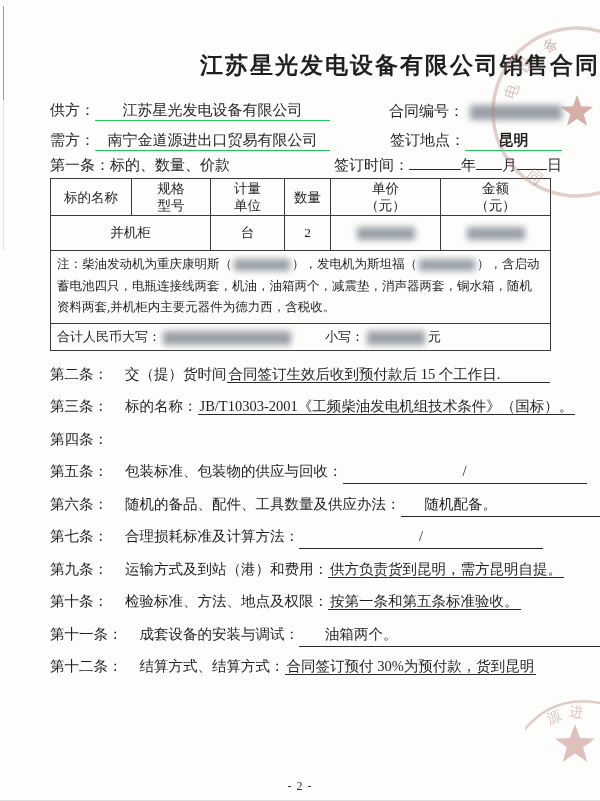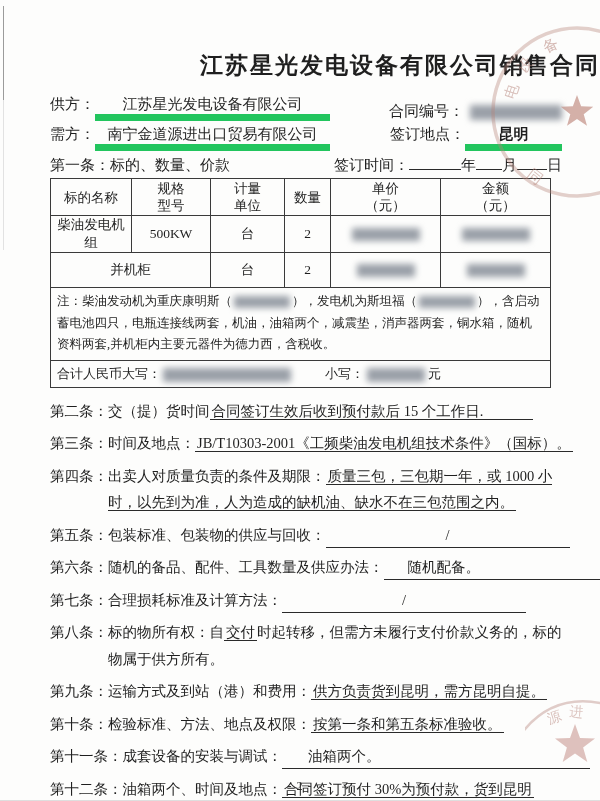--- a/index.html
+++ b/index.html
@@ -15,21 +15,21 @@
 
   .title{
     margin:50px 0 0 0;text-align:right;font-size:23px;font-weight:bold;
     letter-spacing:2px;
   }
   .hdr{padding:10px 38px 0 50px;}
   .hdr-row{display:flex;justify-content:space-between;align-items:flex-end;height:30px;font-size:15px;}
   .hdr-row.r3{height:24px;}
   .hdr-left{white-space:nowrap;}
   .hdr-right{white-space:nowrap;}
-  .fill{display:inline-block;border-bottom:7px solid #22c55e;text-align:center;line-height:19px;}
+  .fill{display:inline-block;border-bottom:1px solid #22c55e;text-align:center;line-height:19px;}
   .fill-supplier,.fill-buyer{width:235px;}
   .fill-place{width:97px;font-weight:bold;}
   .blank{display:inline-block;border-bottom:1px solid #2a2a2a;height:15px;vertical-align:baseline;}
   .bl-year{width:52px}.bl-month{width:26px}.bl-day{width:30px}
 
   .blur{display:inline-block;background:#9aa0a8;filter:blur(3px);border-radius:1px;vertical-align:middle;}
   .b-contract{width:92px;height:15px;margin-left:6px;}
   .b-cell{width:68px;height:13px;}
   .b-cell2{width:58px;height:13px;}
   .b-note{width:56px;height:12px;margin:0 2px;}
@@ -44,21 +44,21 @@
   table.goods th{height:36px;line-height:17px;}
   td.rcell{height:34px;}
   .note-cell{font-size:12.5px;line-height:21.5px;text-align:left !important;padding:3px 6px 4px 6px !important;height:58px;word-break:break-all;}
   .total-cell{font-size:13px;font-weight:bold;text-align:left !important;padding:4px 6px !important;height:18px;}
   .total-gap{display:inline-block;width:26px;}
 
   .clauses{padding:10px 38px 0 50px;font-size:14.5px;}
   .clause{display:flex;line-height:26.5px;margin-bottom:6px;}
   .clabel{flex:none;white-space:nowrap;}
   .cbody{flex:1;word-break:break-all;}
-  .clause.oneline .cbody{white-space:nowrap;}
+  .clause.oneline .cbody{white-space:nowrap;margin-left:17px;}
   .ul{text-decoration:none;border-bottom:1px solid #2a2a2a;padding:0 2px;}
   .ul-ext{padding-right:50px;}
   .ul-slash{display:inline-block;min-width:240px;text-align:center;line-height:24px;}
   .ul-w240{display:inline-block;min-width:230px;text-align:left;padding-left:24px;line-height:24px;}
   .ul-w290{display:inline-block;min-width:280px;text-align:left;padding-left:26px;line-height:24px;}
 
   .pagenum{position:absolute;left:0;right:0;bottom:7px;text-align:center;font-size:12px;letter-spacing:1px;color:#2a2a2a;}
 
   .stamp-top{position:absolute;top:8px;right:0;width:112px;height:210px;pointer-events:none;}
   .stamp-bottom{position:absolute;bottom:0;right:0;width:75px;height:125px;pointer-events:none;}
@@ -117,28 +117,20 @@
       <th>
             <div>单价</div>
             <div>（元）</div>
           </th>
       <th>
             <div>金额</div>
             <div>（元）</div>
           </th>
     </tr>
     <tr>
-      <td class="rcell">柴油发电机组</td>
-      <td class="rcell">500KW</td>
-      <td class="rcell">台</td>
-      <td class="rcell">2</td>
-      <td class="rcell"><span class="blur b-cell"></span></td>
-      <td class="rcell"><span class="blur b-cell"></span></td>
-    </tr>
-    <tr>
       <td class="rcell" colspan="2">并机柜</td>
       <td class="rcell">台</td>
       <td class="rcell">2</td>
       <td class="rcell"><span class="blur b-cell2"></span></td>
       <td class="rcell"><span class="blur b-cell2"></span></td>
     </tr>
     <tr>
       <td class="note-cell" colspan="6"><span>注：柴油发动机为重庆康明斯（</span><span class="blur b-note"></span><span>），发电机为斯坦福（</span><span class="blur b-note"></span><span>），含启动蓄电池四只，电瓶连接线两套，机油，油箱两个，减震垫，消声器两套，铜水箱，随机资料两套,并机柜内主要元器件为德力西，含税收。</span></td>
     </tr>
     <tr>
@@ -147,57 +139,52 @@
   </tbody>
     </table>
 
   <div class="clauses">
     <div class="clause oneline">
       <span class="clabel">第二条：</span>
       <span class="cbody"><span>交（提）货时间</span><span class="ul ul-ext">合同签订生效后收到预付款后 15 个工作日.</span><span></span></span>
     </div>
     <div class="clause oneline">
       <span class="clabel">第三条：</span>
-      <span class="cbody"><span>时间及地点：</span><span class="ul">JB/T10303-2001《工频柴油发电机组技术条件》（国标）。</span><span></span></span>
+      <span class="cbody"><span>标的名称：</span><span class="ul">JB/T10303-2001《工频柴油发电机组技术条件》（国标）。</span><span></span></span>
     </div>
     <div class="clause">
       <span class="clabel">第四条：</span>
-      <span class="cbody"><span>出卖人对质量负责的条件及期限：</span><span class="ul">质量三包，三包期一年，或 1000 小时，以先到为准，人为造成的缺机油、缺水不在三包范围之内。</span><span></span></span>
     </div>
     <div class="clause oneline">
       <span class="clabel">第五条：</span>
       <span class="cbody"><span>包装标准、包装物的供应与回收：</span><span class="ul ul-slash">/</span><span></span></span>
     </div>
     <div class="clause oneline">
       <span class="clabel">第六条：</span>
       <span class="cbody"><span>随机的备品、配件、工具数量及供应办法：</span><span class="ul ul-w240">随机配备。</span><span></span></span>
     </div>
     <div class="clause oneline">
       <span class="clabel">第七条：</span>
       <span class="cbody"><span>合理损耗标准及计算方法：</span><span class="ul ul-slash">/</span><span></span></span>
     </div>
-    <div class="clause">
-      <span class="clabel">第八条：</span>
-      <span class="cbody"><span>标的物所有权：自</span><span class="ul">交付</span><span>时起转移，但需方未履行支付价款义务的，标的物属于供方所有。</span></span>
-    </div>
     <div class="clause oneline">
       <span class="clabel">第九条：</span>
       <span class="cbody"><span>运输方式及到站（港）和费用：</span><span class="ul">供方负责货到昆明，需方昆明自提。</span><span></span></span>
     </div>
     <div class="clause oneline">
       <span class="clabel">第十条：</span>
       <span class="cbody"><span>检验标准、方法、地点及权限：</span><span class="ul">按第一条和第五条标准验收。</span><span></span></span>
     </div>
     <div class="clause oneline">
       <span class="clabel">第十一条：</span>
       <span class="cbody"><span>成套设备的安装与调试：</span><span class="ul ul-w290">油箱两个。</span><span></span></span>
     </div>
     <div class="clause oneline">
       <span class="clabel">第十二条：</span>
-      <span class="cbody"><span>油箱两个、时间及地点：</span><span class="ul">合同签订预付 30%为预付款，货到昆明</span><span></span></span>
+      <span class="cbody"><span>结算方式、结算方式：</span><span class="ul">合同签订预付 30%为预付款，货到昆明</span><span></span></span>
     </div>
   </div>
 
   <div class="pagenum">- 2 -</div>
 
   <svg class="stamp-top" viewBox="0 0 112 210" xmlns="http://www.w3.org/2000/svg">
     <circle cx="89" cy="104" r="84" fill="none" stroke="#b5837a" stroke-width="3.5" opacity="0.38"></circle>
     <polygon points="89,87 93.1,98.3 105.2,98.7 95.7,106.2 99,117.8 89,111 79,117.8 82.3,106.2 72.8,98.7 84.9,98.3" fill="#c28e84" opacity="0.7"></polygon>
     <text class="seal-txt" x="26" y="92" font-size="15" fill="#b5837a" opacity="0.5" transform="rotate(-72 26 92)">电</text>
     <text class="seal-txt" x="36" y="66" font-size="15" fill="#b5837a" opacity="0.55" transform="rotate(-48 36 66)">设</text>

